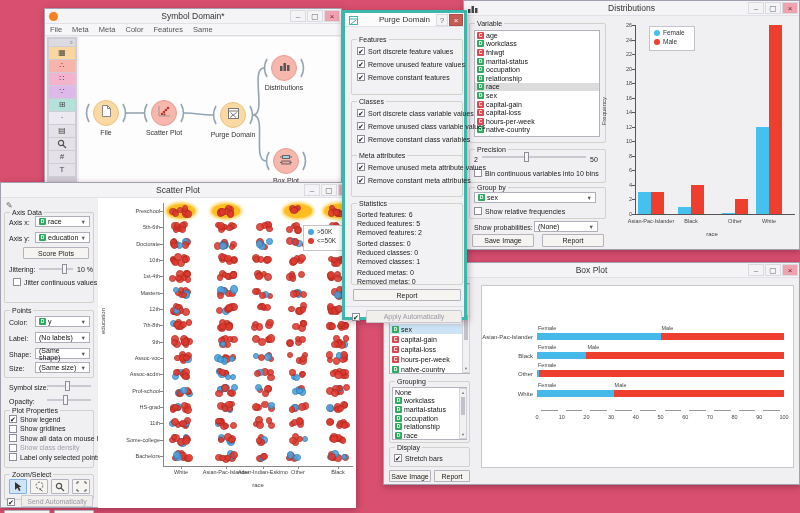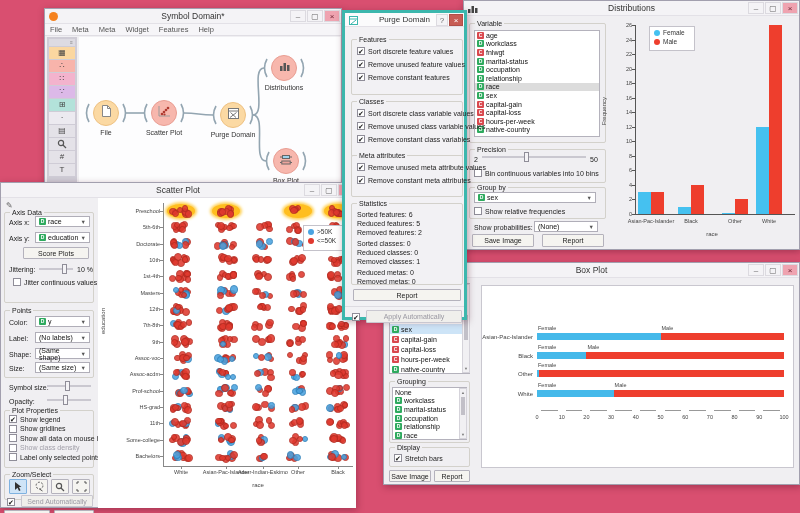--- a/index.html
+++ b/index.html
@@ -56,23 +56,23 @@
     <span class="wbs">
       <span class="wb">–</span>
       <span class="wb">▢</span>
       <span class="wb close">×</span>
     </span>
   </div>
   <div class="menubar" id="main-menubar">
       <span class="mi">File</span>
       <span class="mi">Meta</span>
       <span class="mi">Meta</span>
-      <span class="mi">Widget</span>
+      <span class="mi">Color</span>
       <span class="mi">Features</span>
-      <span class="mi">Help</span>
+      <span class="mi">Same</span>
     </div>
   <div class="toolbox" id="toolbox">
     <div style="width:26px;height:7px;margin:1px auto;background:#dddbe2;font-size:5px;line-height:7px;text-align:right;color:#888;padding-right:2px">≡</div>
   <div class="tile" style="background: rgb(251, 215, 160);">▦</div>
       <div class="tile" style="background: rgb(248, 180, 171);">∴</div>
       <div class="tile" style="background: rgb(243, 179, 205);">∷</div>
       <div class="tile" style="background: rgb(220, 185, 232);">∵</div>
       <div class="tile" style="background: rgb(179, 226, 218);">⊞</div>
       <div class="tile" style="background: rgb(236, 234, 240);">·</div>
       <div class="tile" style="background: rgb(228, 226, 232);">▤</div>

